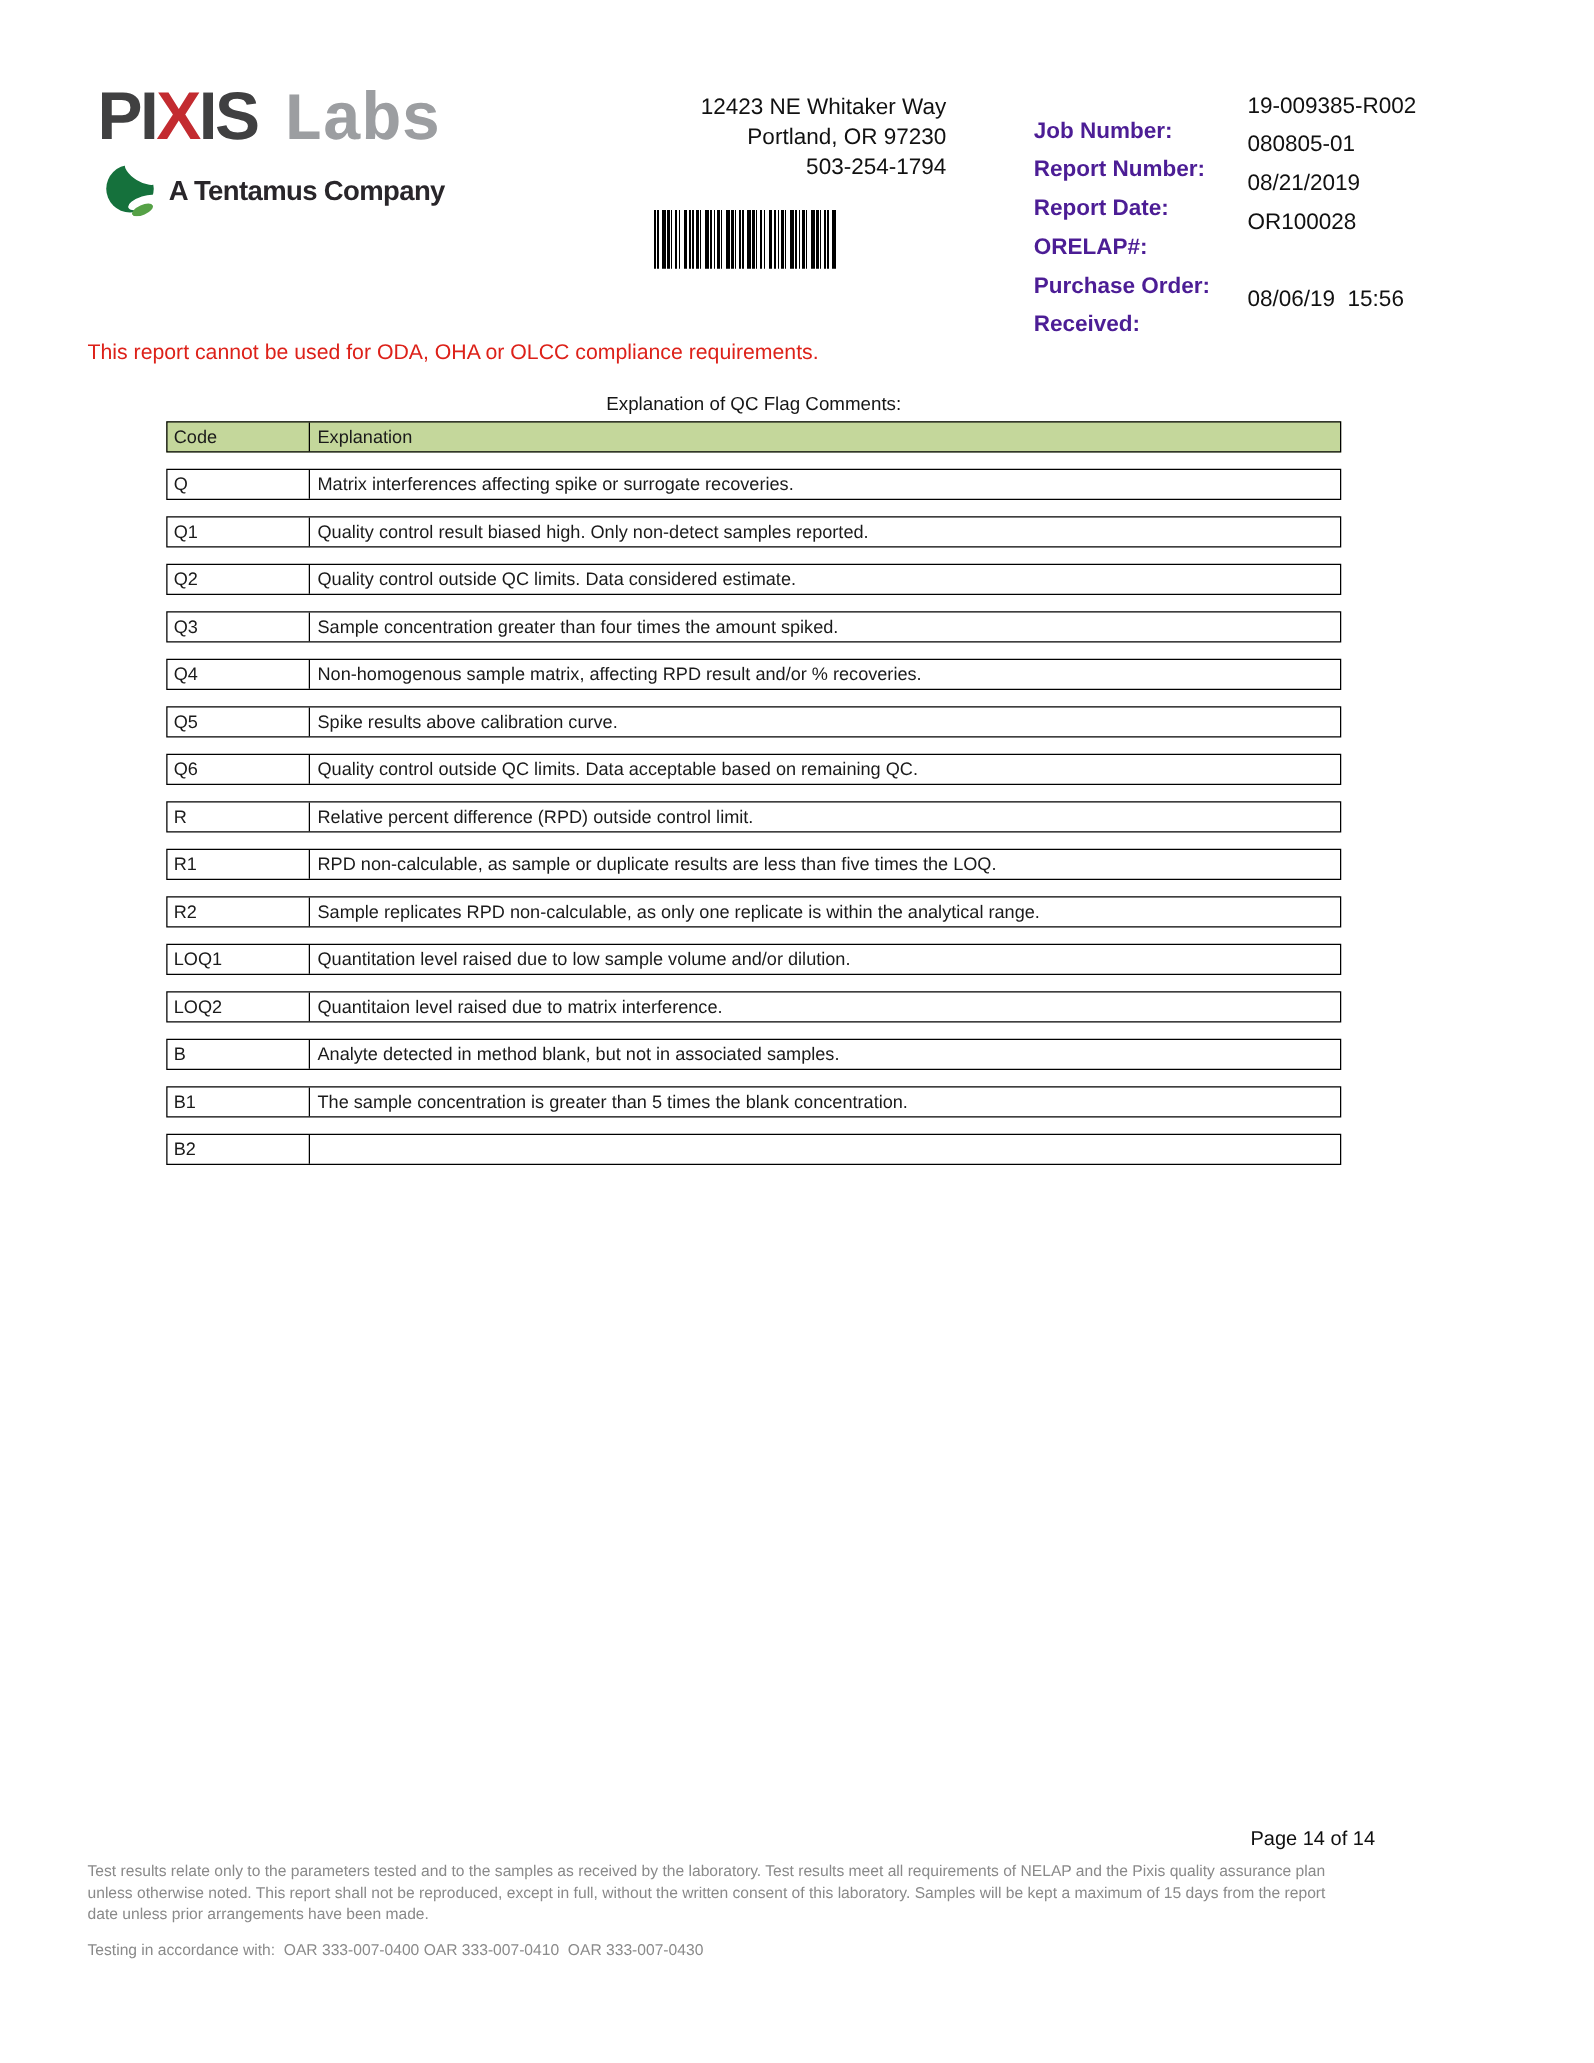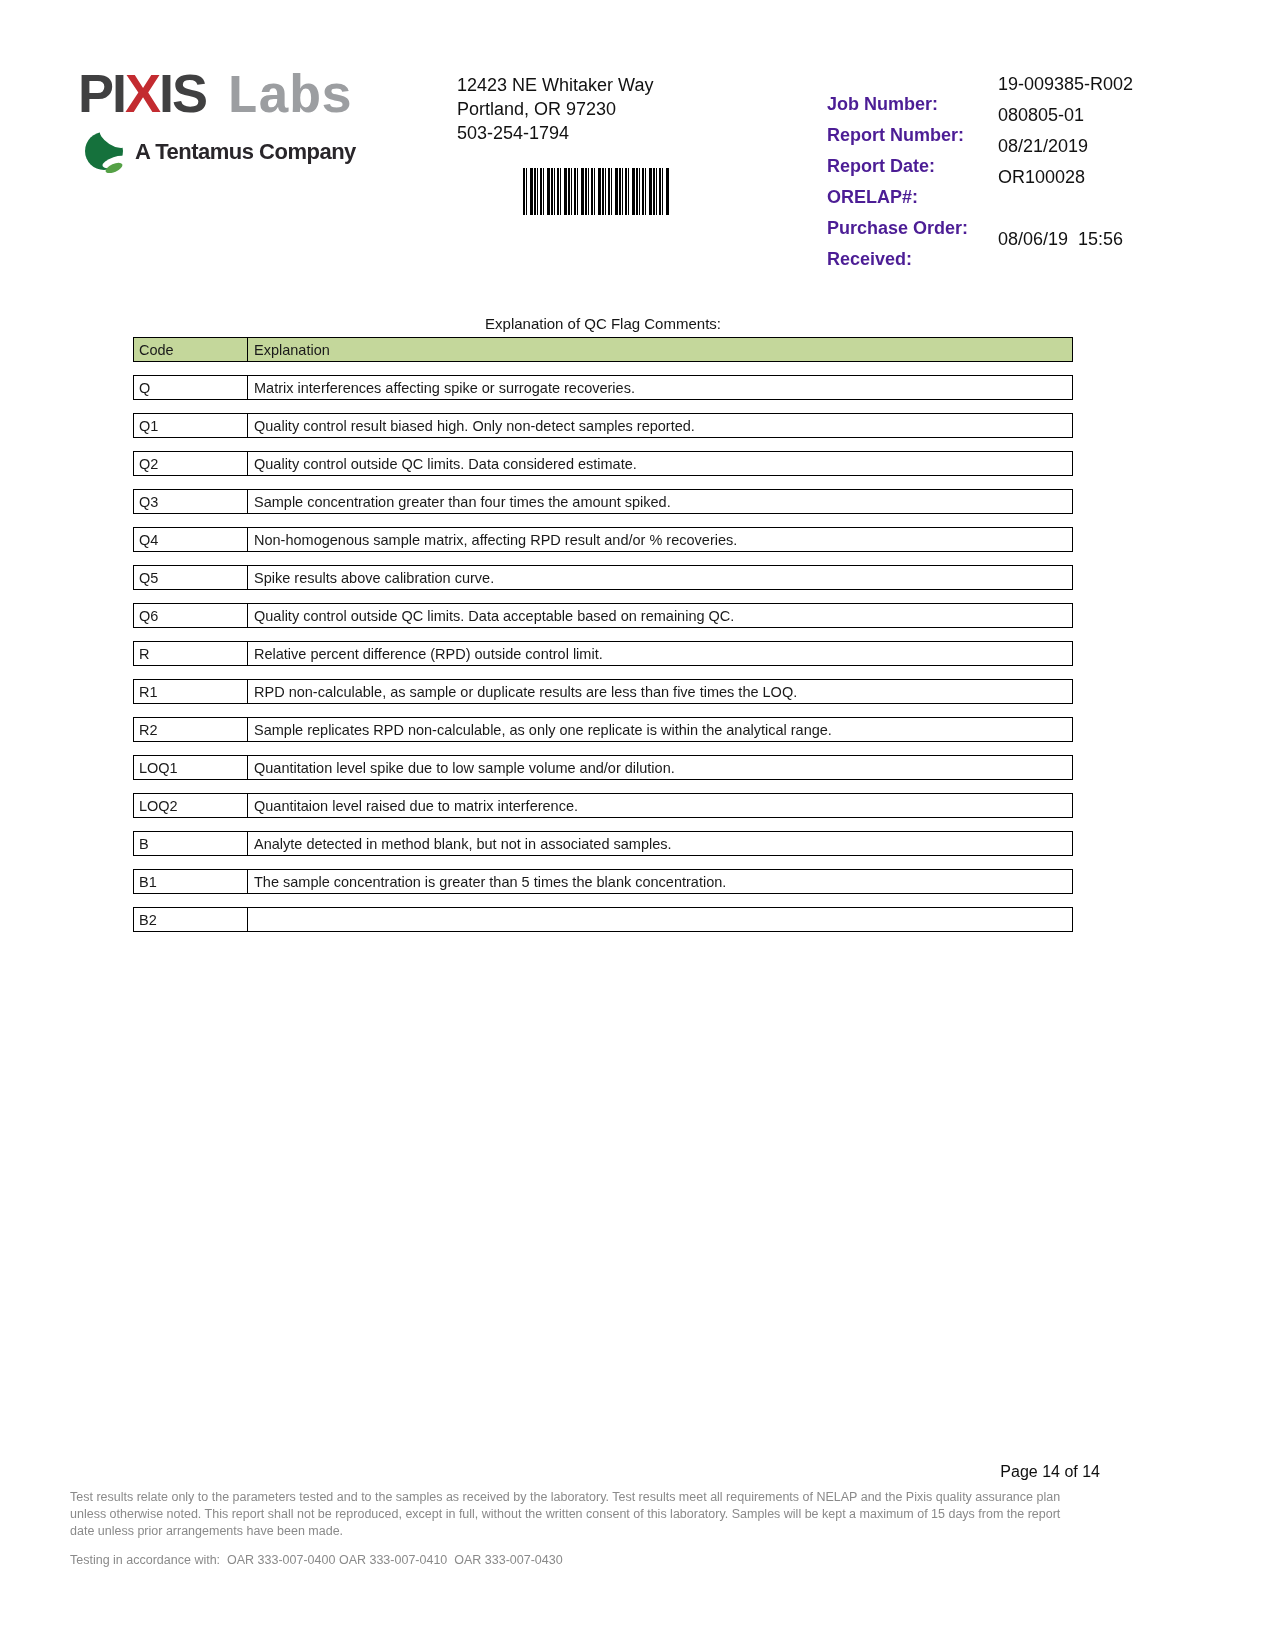--- a/index.html
+++ b/index.html
@@ -24,21 +24,21 @@
   
   .logo-block { position:absolute; left:78px; top:66px; }
   .brand-line { font-size:54px; font-weight:bold; letter-spacing:-2px; line-height:1; white-space:nowrap; }
   .brand-line .pt1, .brand-line .pt2 { color:var(--brand-dark); }
   .brand-line .accent { color:var(--brand-red); }
   .brand-line .suffix { color:var(--brand-gray); margin-left:20px; letter-spacing:-1px;font-family:Liberation Mono, monospace; }
   .tagline-line { display:flex; align-items:center; margin-top:2px; margin-left:6px; }
   .tagline-text { font-size:22px; font-weight:bold; color:#29262a; margin-left:9px; letter-spacing:-0.5px;text-align:right; }
 
   
-  .address-block { position:absolute; left:457px; top:73px; width:300px; text-align:left;
+  .address-block { position:absolute; left:457px; top:73px; width:300px; text-align:right;
                    font-size:18px; line-height:24px; color:#111; }
 
   .barcode { position:absolute; left:523px; top:168px; width:146px; height:47px;
     background:repeating-linear-gradient(90deg,
       #000 0px,#000 2px,#fff 2px,#fff 3px,
       #000 3px,#000 4px,#fff 4px,#fff 7px,
       #000 7px,#000 10px,#fff 10px,#fff 11px,
       #000 11px,#000 13px,#fff 13px,#fff 14px,
       #000 14px,#000 15px,#fff 15px,#fff 17px); }
 
@@ -122,20 +122,21 @@
         <span class="info-label">Purchase Order:</span>
         <span class="info-value"></span>
       </div>
 
       <div class="info-row">
         <span class="info-label">Received:</span>
         <span class="info-value">08/06/19  15:56</span>
       </div>
     </div>
 
+  <div class="notice">This report cannot be used for ODA, OHA or OLCC compliance requirements.</div>
 
   <div class="table-section">
     <div class="table-title">Explanation of QC Flag Comments:</div>
     <div class="qc-row header">
       <div class="cell-code">Code</div>
       <div class="cell-exp">Explanation</div>
     </div>
     <div>
 
         <div class="qc-row">
@@ -183,21 +184,21 @@
           <div class="cell-exp">RPD non-calculable, as sample or duplicate results are less than five times the LOQ.</div>
         </div>
 
         <div class="qc-row">
           <div class="cell-code">R2</div>
           <div class="cell-exp">Sample replicates RPD non-calculable, as only one replicate is within the analytical range.</div>
         </div>
 
         <div class="qc-row">
           <div class="cell-code">LOQ1</div>
-          <div class="cell-exp">Quantitation level spike due to low sample volume and/or dilution.</div>
+          <div class="cell-exp">Quantitation level raised due to low sample volume and/or dilution.</div>
         </div>
 
         <div class="qc-row">
           <div class="cell-code">LOQ2</div>
           <div class="cell-exp">Quantitaion level raised due to matrix interference.</div>
         </div>
 
         <div class="qc-row">
           <div class="cell-code">B</div>
           <div class="cell-exp">Analyte detected in method blank, but not in associated samples.</div>

